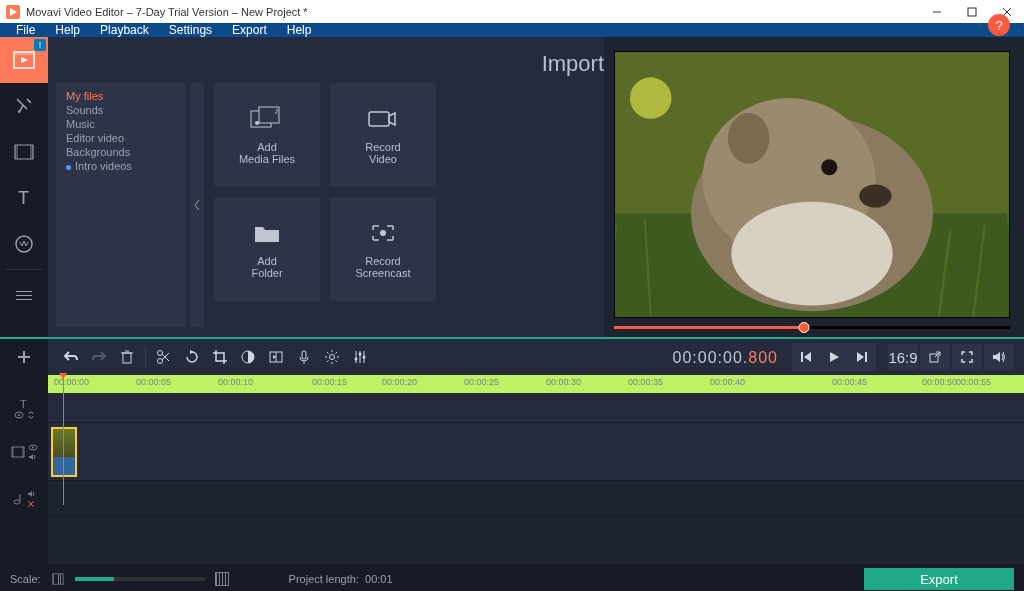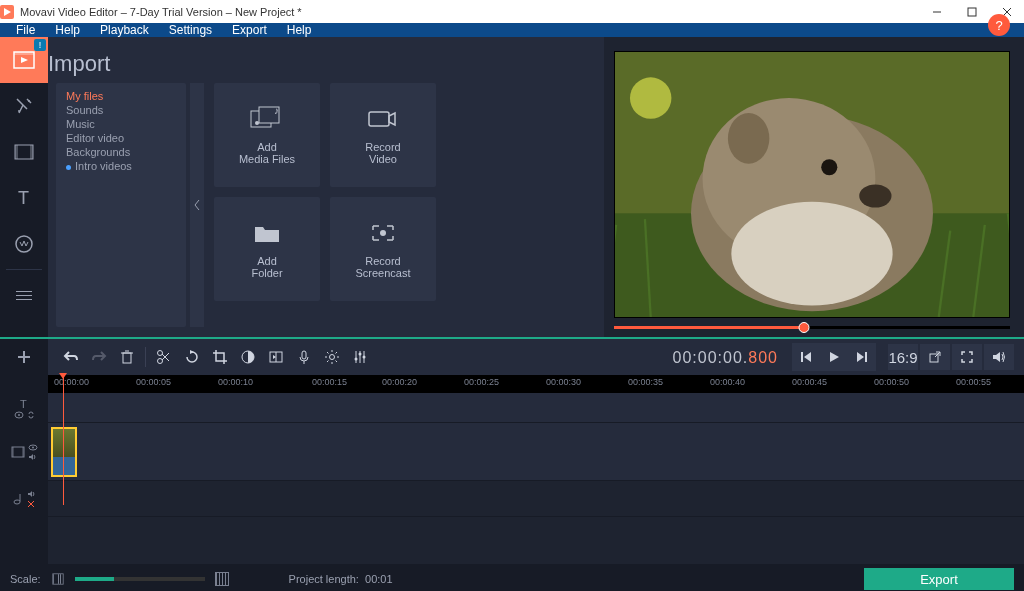--- a/index.html
+++ b/index.html
@@ -1,28 +1,28 @@
 <!DOCTYPE html>
 <html><head>
 <meta charset="utf-8">
 <style>
 * { margin: 0; padding: 0; box-sizing: border-box; font-family: "Segoe UI", Arial, sans-serif; }
 body { width: 1024px; height: 591px; background: #1e2330; overflow: hidden; font-size: 12px; color: #c0c5d0; }
-.titlebar { height: 23px; background: #fff; display: flex; align-items: center; }
+.titlebar { height: 23px; background: #fff; display: flex; align-items: center; padding-left: 6px; }
 .titlebar .icon { width: 14px; height: 14px; background: #ff7a59; border-radius: 2px; margin-right: 6px; display:flex; align-items:center; justify-content:center;}
 .titlebar .title { font-size: 11px; color: #333; flex: 1; }
 .titlebar .winbtn { width: 35px; height: 23px; display: flex; align-items: center; justify-content: center; color: #333; }
 .menubar { height: 14px; background: #0c4a8a; display: flex; align-items: center; padding: 0 6px; gap: 0; }
 .menubar .item { color: #fff; font-size: 12px; padding: 3px 10px; }
 .main { height: 300px; display: flex; }
 .sidebar { width: 48px; background: #171b26; display: flex; flex-direction: column; }
 .sidebar .tool { width: 48px; height: 46px; display: flex; align-items: center; justify-content: center; color: #9aa0b0; position: relative; }
 .sidebar .tool.active { background: #ff7a59; color: #fff; }
 .import-panel { flex: 1; background: #252b3c; display:flex; flex-direction:column; position:relative;}
-.import-header { text-align: left; color: #b8bfd0; font-size: 22px; font-weight: 300; padding: 14px 0 6px; }
+.import-header { text-align: right; color: #b8bfd0; font-size: 22px; font-weight: 300; padding: 14px 0 6px; }
 .import-body { display: flex; flex:1; padding: 0 0 10px 8px;}
 .cat-list { width: 130px; background: #2d3447; border-radius: 2px; padding: 6px 10px; margin-right:4px; }
 .cat-list .cat { font-size: 11px; padding: 1px 0; color: #9aa0b0; }
 .cat-list .cat.active { color: #ff7a59; }
 .collapse-tab { width:14px; background:#2d3447; display:flex; align-items:center; justify-content:center; }
 .tiles { display:grid; grid-template-columns: 106px 106px; grid-template-rows: 104px 104px; gap:10px; padding-left:10px; }
 .tile { background:#2d3447; border-radius:2px; display:flex; flex-direction:column; align-items:center; justify-content:center; gap:6px; color:#b8bfd0; font-size:11px; text-align:center; }
 .tile .ti { height:30px; display:flex; align-items:center; justify-content:center; }
 .preview-panel { width: 420px; background:#1e2330; padding: 14px 14px 8px 10px; display:flex; flex-direction:column;}
 .preview-img { flex:1; background: linear-gradient(135deg,#4a5020 0%, #7a8830 40%, #3a4015 100%); border:1px solid #000; position:relative; overflow:hidden;}
@@ -42,21 +42,21 @@
 .timecode .ms { color:#ff7a59; }
 .play-controls { display:flex; gap:0; margin-left:4px;}
 .play-controls .tbtn { width:28px; height:28px; background:#2d3447;}
 .right-controls { display:flex; gap:2px; margin-left:10px;}
 .right-controls .tbtn { width:30px; height:26px; background:#2d3447; font-size:10px;}
 .timeline-area { height: 189px; background:#1e2330; display:flex; }
 .tracks-labels { width:48px; background:#171b26; display:flex; flex-direction:column;}
 .track-label { display:flex; flex-direction:column; align-items:center; justify-content:center; color:#7a8090; gap:2px;}
 .track-label.h30 { height:30px;} .track-label.h50 { height:58px;} .track-label.h36 { height:36px;}
 .tracks-body { flex:1; position:relative; }
-.ruler { height:18px; background:#000000; position:relative; font-size:9px; color:#7a8090;}
+.ruler { height:18px; background:#bef264; position:relative; font-size:9px; color:#7a8090;}
 .ruler .tick { position:absolute; top:2px; }
 .track { border-bottom:1px solid #171b26; position:relative;}
 .track.h30 { height:30px; background:#252b3c;} .track.h50 { height:58px; background:#252b3c;} .track.h36 { height:36px; background:#1e2330;}
 .clip { position:absolute; left:3px; top:4px; width:26px; height:50px; background: linear-gradient(180deg,#6a7830 0%, #4a5020 60%, #336699 60%, #336699 100%); border:2px solid #ffcc33; }
 .playhead { position:absolute; left:15px; top:0; width:1px; height:130px; background:#ff5a3d;}
 .playhead::before { content:''; position:absolute; top:-2px; left:-4px; width:0; height:0; border-left:4px solid transparent; border-right:4px solid transparent; border-top:6px solid #ff5a3d;}
 .bottom-bar { height:30px; background:#171b26; display:flex; align-items:center; padding:0 10px; gap:10px; }
 .scale-label { font-size:11px; color:#9aa0b0;}
 .scale-slider { width:130px; height:4px; background:#333; position:relative;}
 .scale-fill { position:absolute; left:0; top:0; height:100%; width:30%; background:#1eaa88;}
@@ -428,22 +428,22 @@
     <div class="ruler">
         <div class="tick" style="left: 6px;">00:00:00</div>
         <div class="tick" style="left: 88px;">00:00:05</div>
         <div class="tick" style="left: 170px;">00:00:10</div>
         <div class="tick" style="left: 264px;">00:00:15</div>
         <div class="tick" style="left: 334px;">00:00:20</div>
         <div class="tick" style="left: 416px;">00:00:25</div>
         <div class="tick" style="left: 498px;">00:00:30</div>
         <div class="tick" style="left: 580px;">00:00:35</div>
         <div class="tick" style="left: 662px;">00:00:40</div>
-        <div class="tick" style="left: 744px;">00:00:45</div>
-        <div class="tick" style="left: 826px;">00:00:50</div>
+        <div class="tick" style="left: 784px;">00:00:45</div>
+        <div class="tick" style="left: 874px;">00:00:50</div>
         <div class="tick" style="left: 908px;">00:00:55</div>
       </div>
     <div class="track h30"></div>
     <div class="track h50">
       <div class="clip"></div>
     </div>
     <div class="track h36"></div>
     <div class="playhead"></div>
   </div>
 </div>

